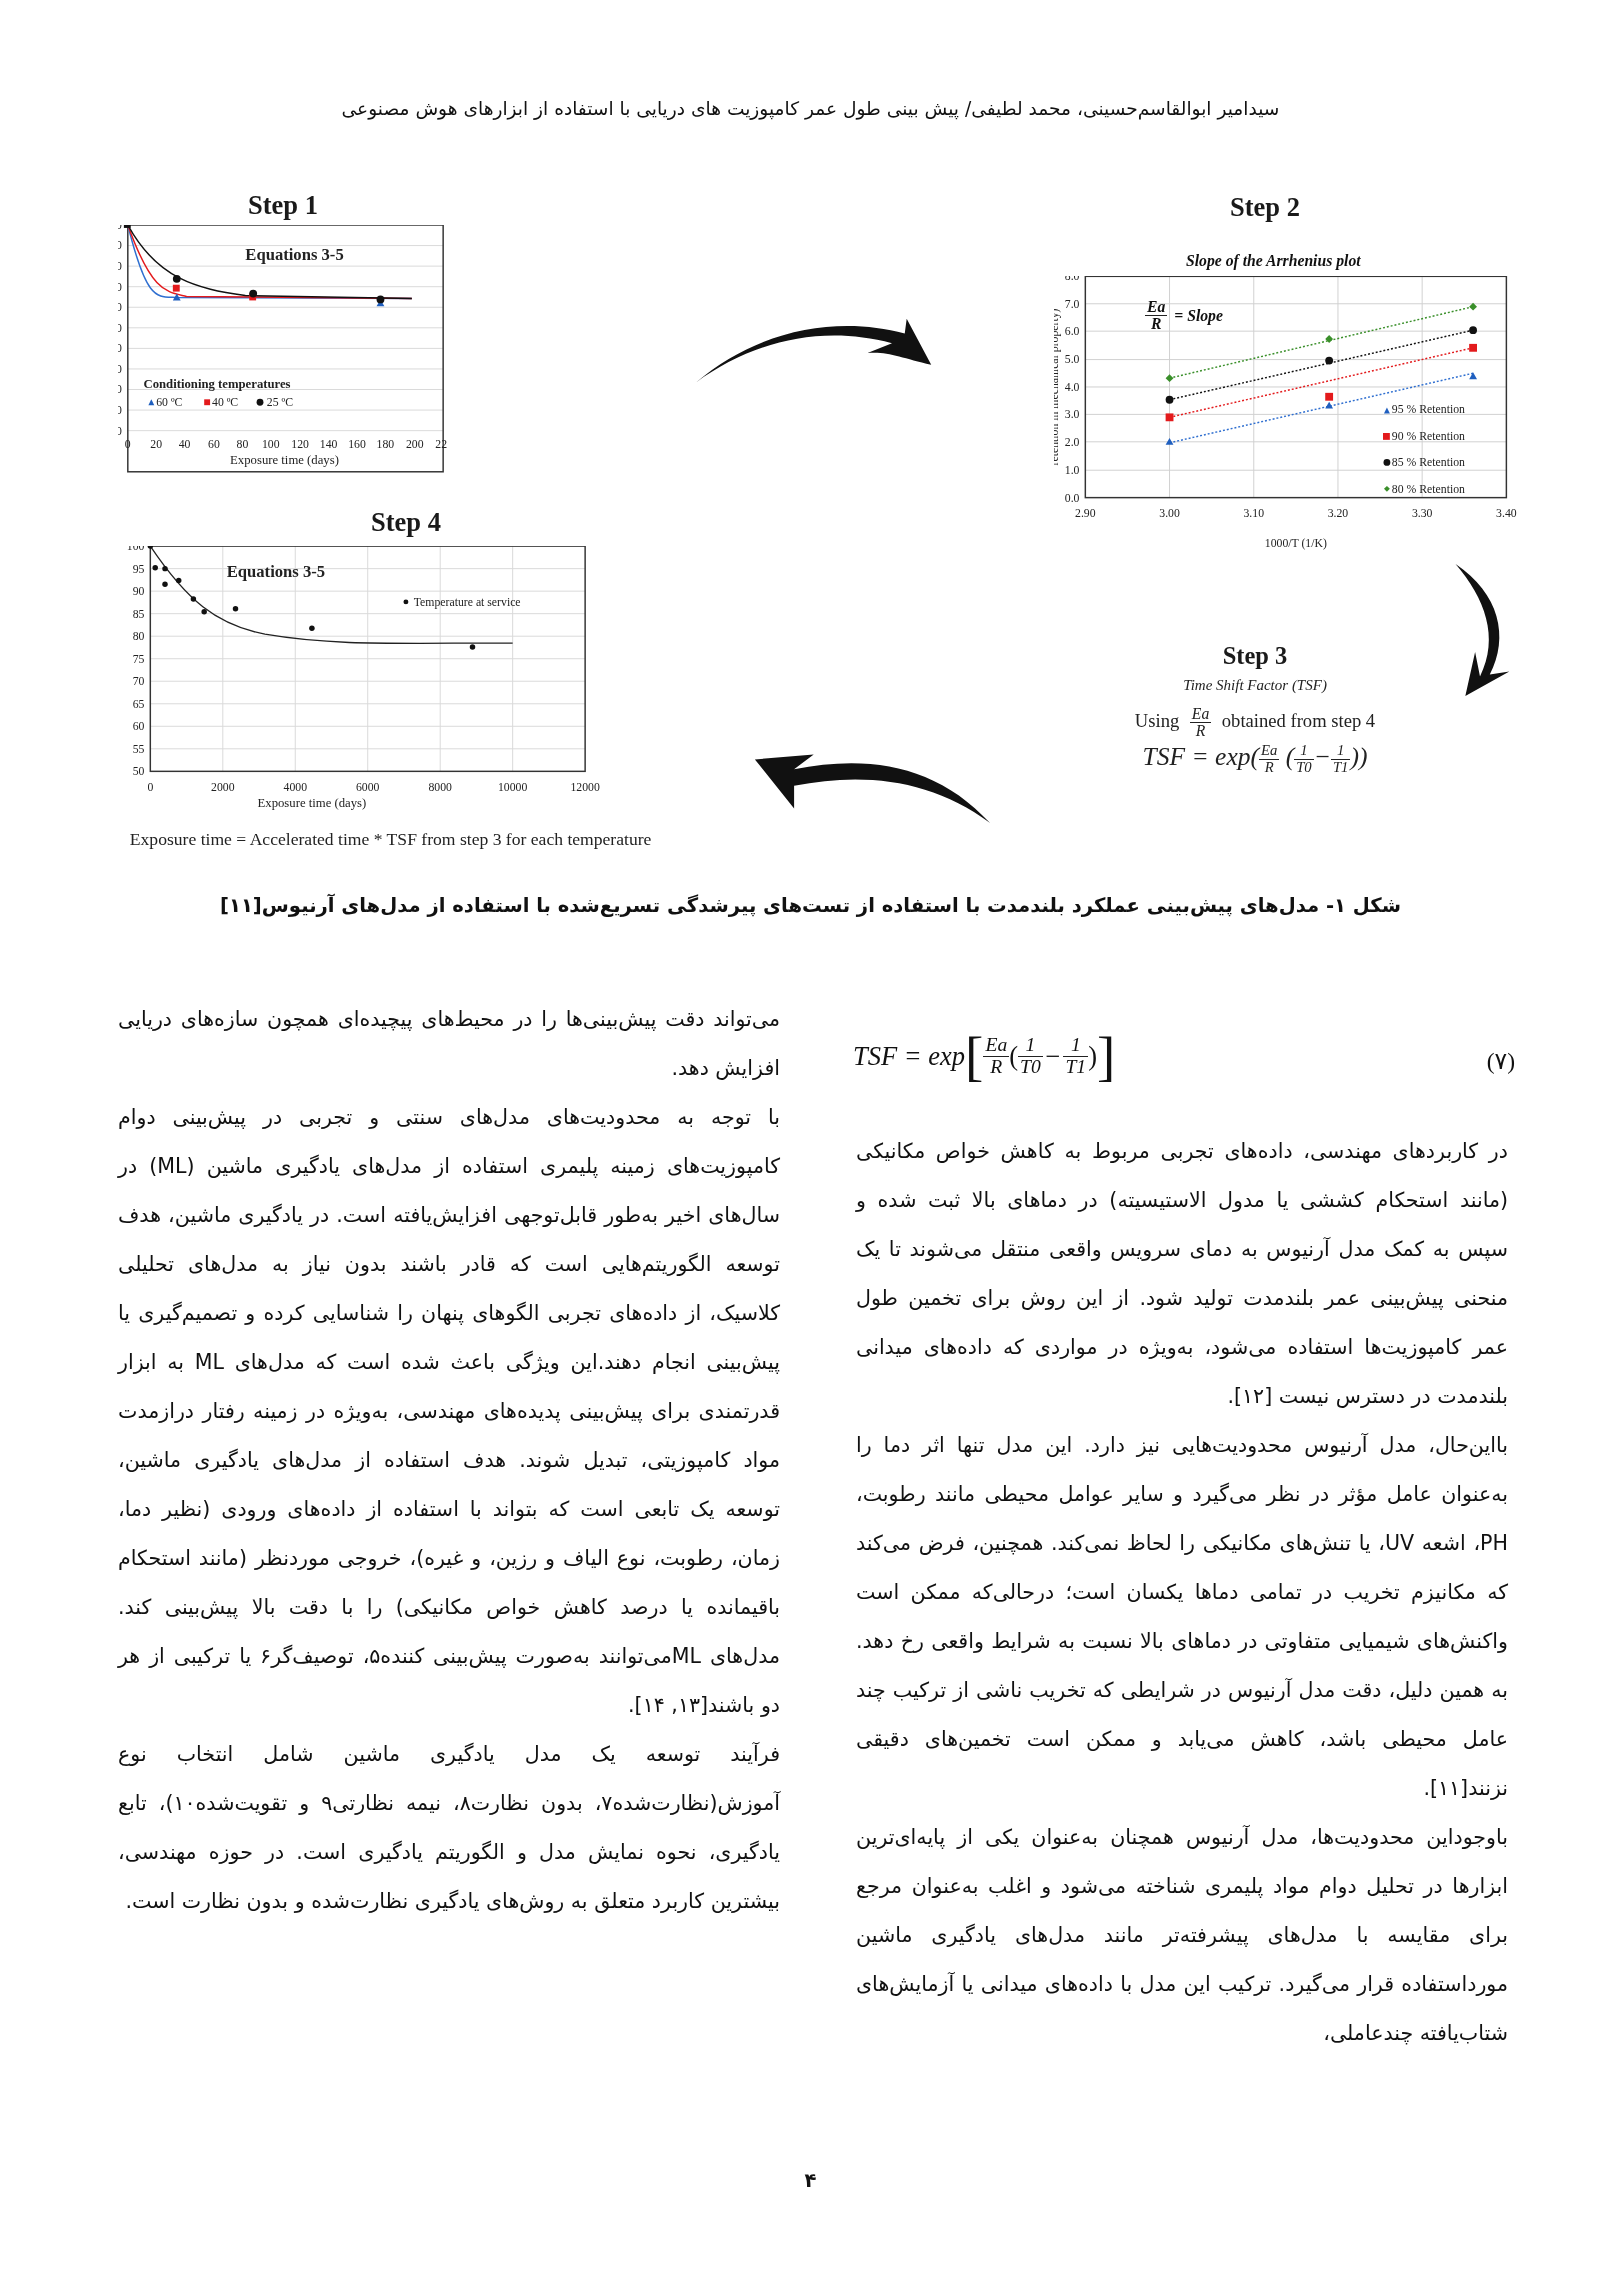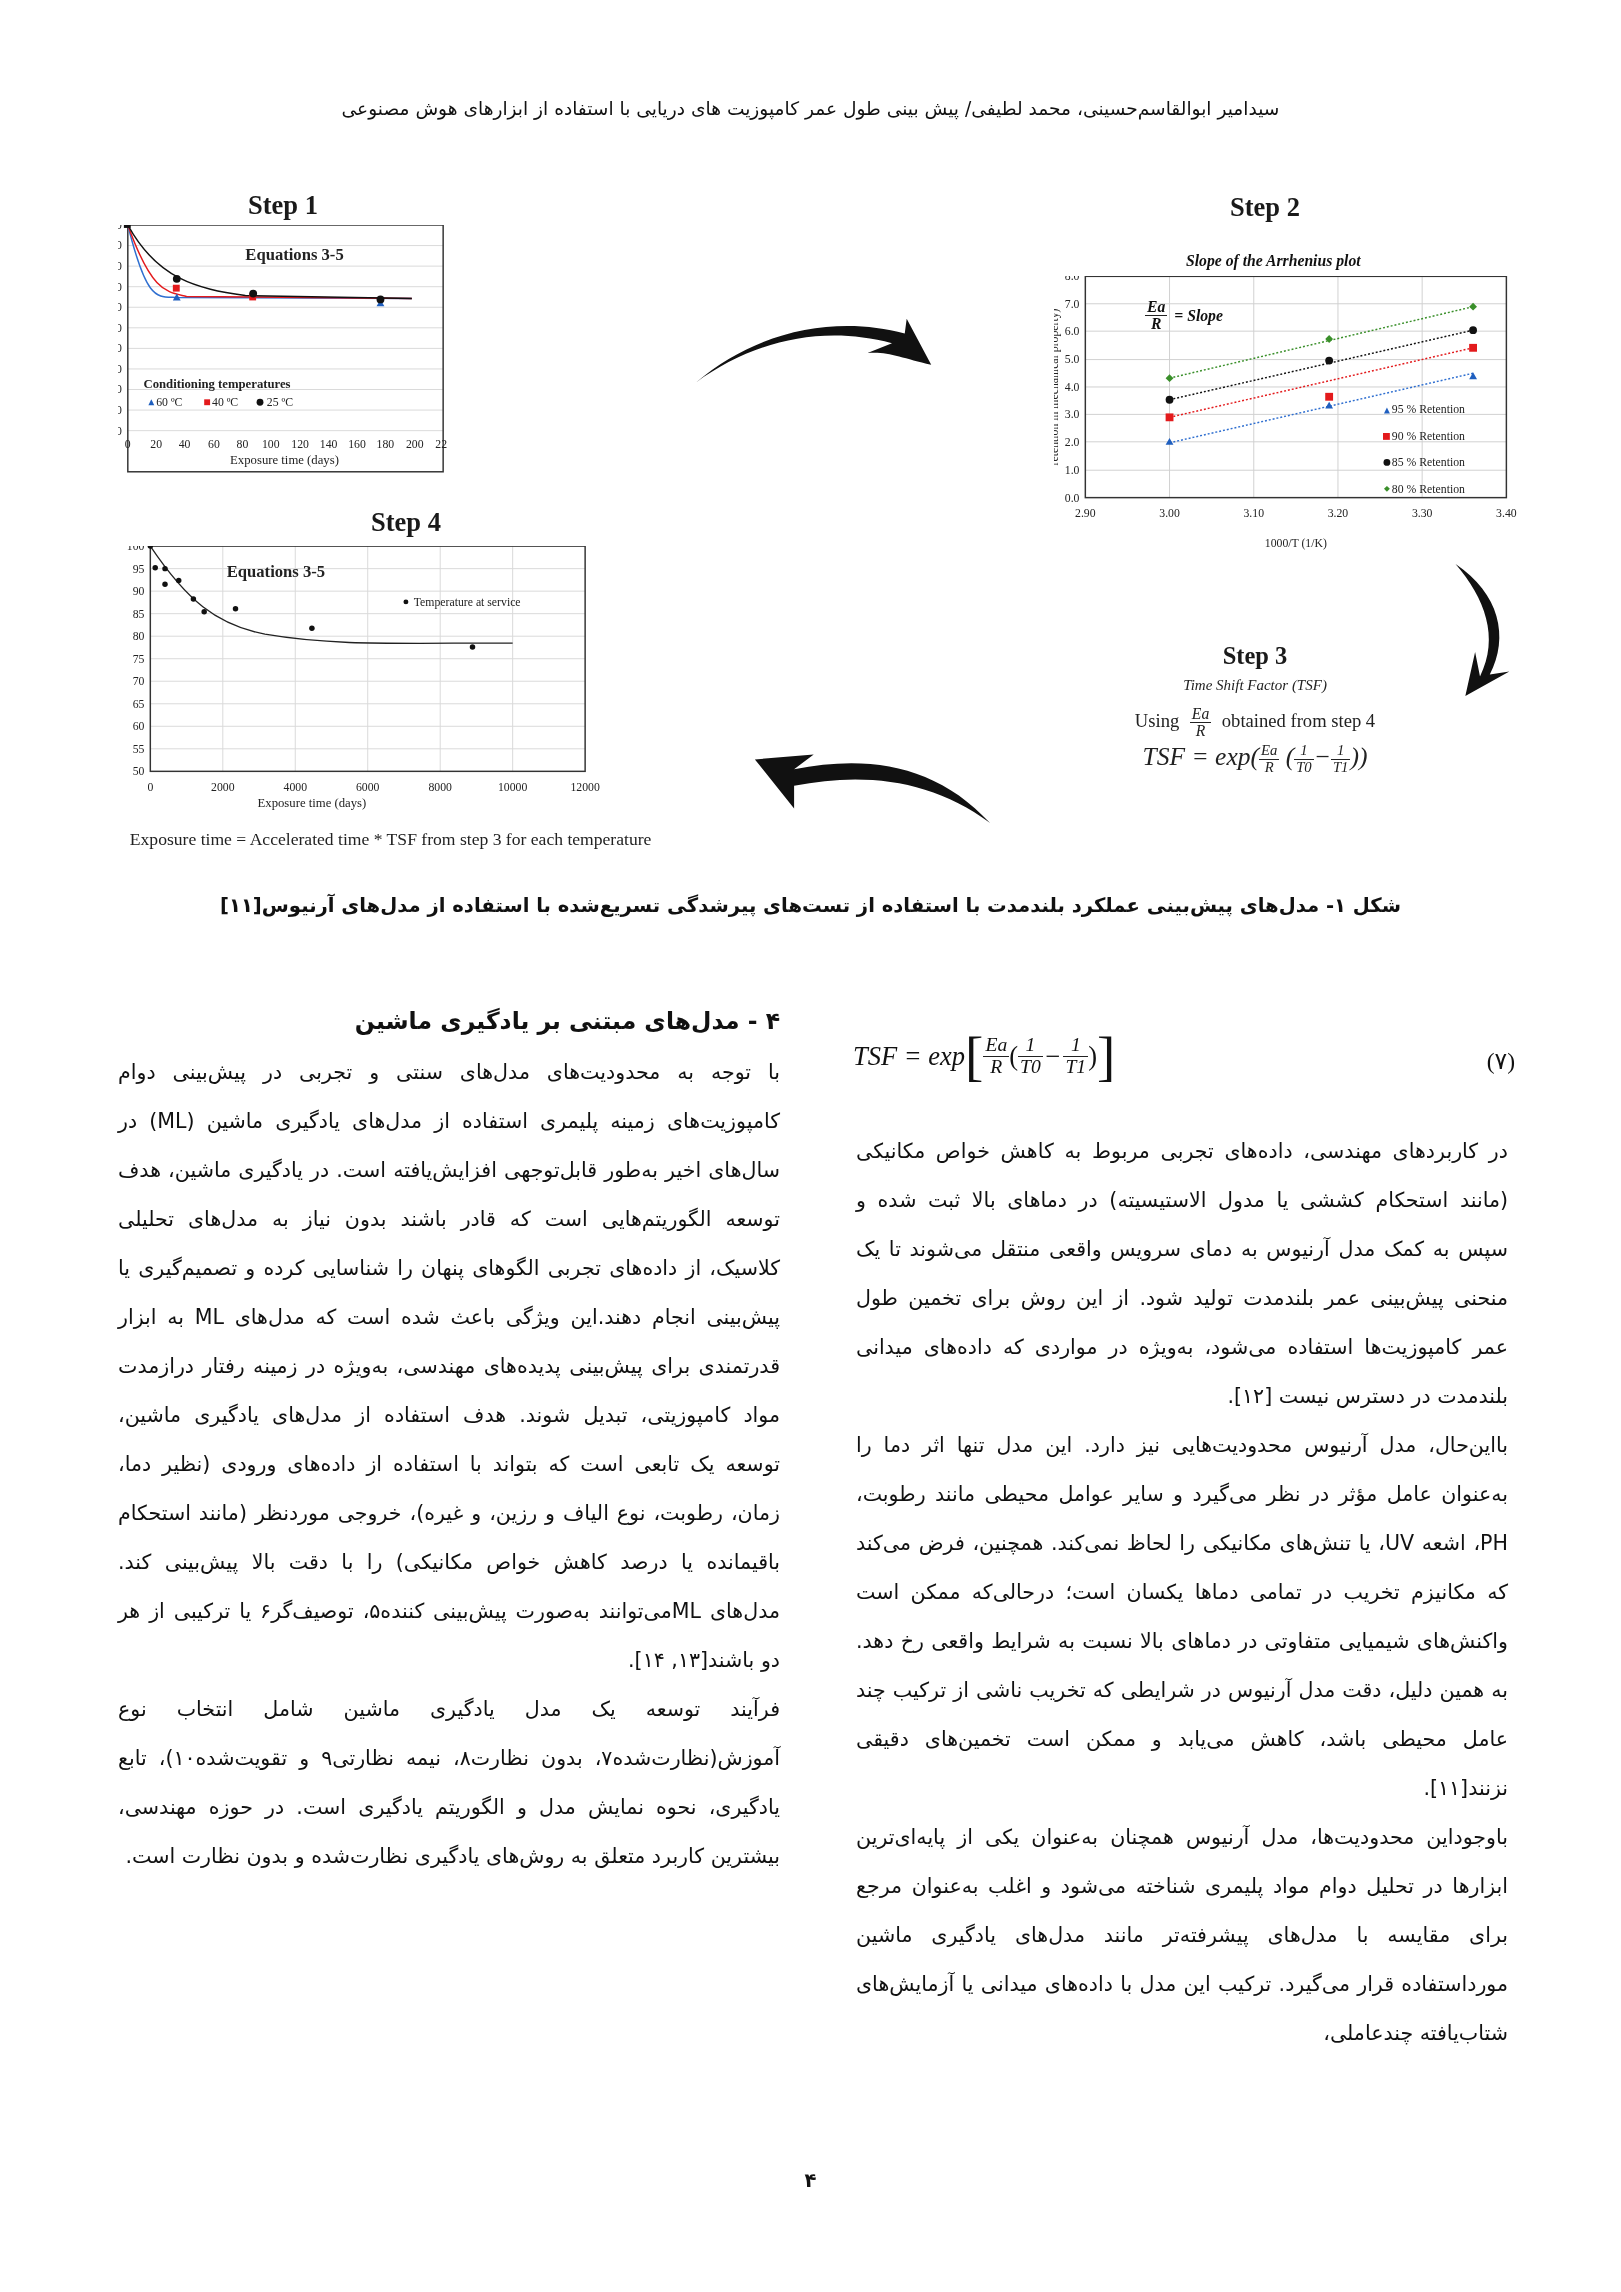--- a/index.html
+++ b/index.html
@@ -290,19 +290,19 @@
   <div class="eq-num">(۷)</div>
 </div>
 
 <div class="col col-right">
   <p>در کاربردهای مهندسی، داده‌های تجربی مربوط به کاهش خواص مکانیکی (مانند استحکام کششی یا مدول الاستیسیته) در دماهای بالا ثبت شده و سپس به کمک مدل آرنیوس به دمای سرویس واقعی منتقل می‌شوند تا یک منحنی پیش‌بینی عمر بلندمدت تولید شود. از این روش برای تخمین طول عمر کامپوزیت‌ها استفاده می‌شود، به‌ویژه در مواردی که داده‌های میدانی بلندمدت در دسترس نیست [۱۲].</p>
   <p>بااین‌حال، مدل آرنیوس محدودیت‌هایی نیز دارد. این مدل تنها اثر دما را به‌عنوان عامل مؤثر در نظر می‌گیرد و سایر عوامل محیطی مانند رطوبت، PH، اشعه UV، یا تنش‌های مکانیکی را لحاظ نمی‌کند. همچنین، فرض می‌کند که مکانیزم تخریب در تمامی دماها یکسان است؛ درحالی‌که ممکن است واکنش‌های شیمیایی متفاوتی در دماهای بالا نسبت به شرایط واقعی رخ دهد. به همین دلیل، دقت مدل آرنیوس در شرایطی که تخریب ناشی از ترکیب چند عامل محیطی باشد، کاهش می‌یابد و ممکن است تخمین‌های دقیقی نزنند[۱۱].</p>
   <p>باوجوداین محدودیت‌ها، مدل آرنیوس همچنان به‌عنوان یکی از پایه‌ای‌ترین ابزارها در تحلیل دوام مواد پلیمری شناخته می‌شود و اغلب به‌عنوان مرجع برای مقایسه با مدل‌های پیشرفته‌تر مانند مدل‌های یادگیری ماشین مورداستفاده قرار می‌گیرد. ترکیب این مدل با داده‌های میدانی یا آزمایش‌های شتاب‌یافته چندعاملی،</p>
 </div>
 
 <div class="col col-left">
-  <p class="section-heading">۴ - مدل‌های مبتنی بر یادگیری ماشین</p>
+  <p>می‌تواند دقت پیش‌بینی‌ها را در محیط‌های پیچیده‌ای همچون سازه‌های دریایی افزایش دهد.</p>
   <p>با توجه به محدودیت‌های مدل‌های سنتی و تجربی در پیش‌بینی دوام کامپوزیت‌های زمینه پلیمری استفاده از مدل‌های یادگیری ماشین (ML) در سال‌های اخیر به‌طور قابل‌توجهی افزایش‌یافته است. در یادگیری ماشین، هدف توسعه الگوریتم‌هایی است که قادر باشند بدون نیاز به مدل‌های تحلیلی کلاسیک، از داده‌های تجربی الگوهای پنهان را شناسایی کرده و تصمیم‌گیری یا پیش‌بینی انجام دهند.این ویژگی باعث شده است که مدل‌های ML به ابزار قدرتمندی برای پیش‌بینی پدیده‌های مهندسی، به‌ویژه در زمینه رفتار درازمدت مواد کامپوزیتی، تبدیل شوند. هدف استفاده از مدل‌های یادگیری ماشین، توسعه یک تابعی است که بتواند با استفاده از داده‌های ورودی (نظیر دما، زمان، رطوبت، نوع الیاف و رزین، و غیره)، خروجی موردنظر (مانند استحکام باقیمانده یا درصد کاهش خواص مکانیکی) را با دقت بالا پیش‌بینی کند. مدل‌های MLمی‌توانند به‌صورت پیش‌بینی کننده۵، توصیف‌گر۶ یا ترکیبی از هر دو باشند[۱۳, ۱۴].</p>
   <p>فرآیند توسعه یک مدل یادگیری ماشین شامل انتخاب نوع آموزش(نظارت‌شده۷، بدون نظارت۸، نیمه نظارتی۹ و تقویت‌شده۱۰)، تابع یادگیری، نحوه نمایش مدل و الگوریتم یادگیری است. در حوزه مهندسی، بیشترین کاربرد متعلق به روش‌های یادگیری نظارت‌شده و بدون نظارت است.</p>
 </div>
 
 <div class="page-number">۴</div>
 
 
 </body></html>

